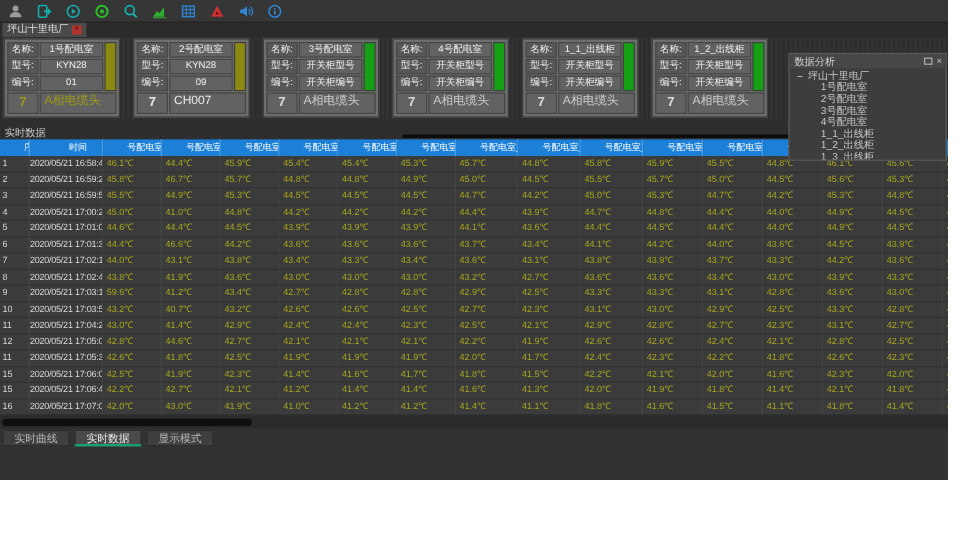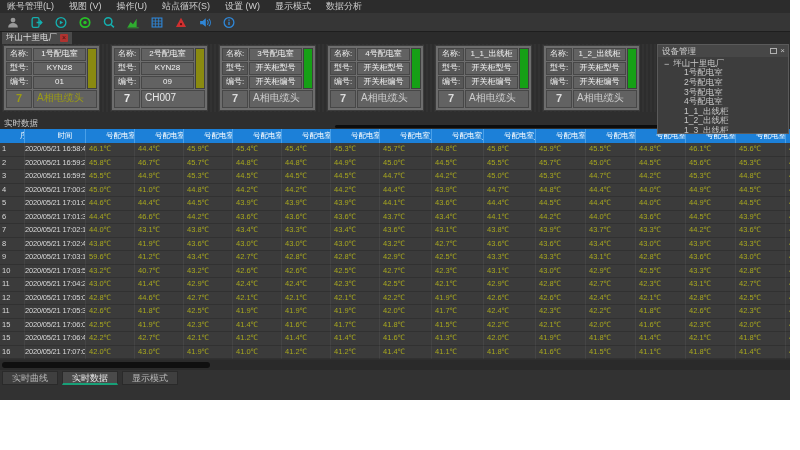--- a/index.html
+++ b/index.html
@@ -78,29 +78,20 @@
   .tree-exp { font-size:9px; color:#cccccc; }
   .tree-child { padding-left:26px; }
 </style>
 </head>
 <body>
 
 <div class="canvas">
   <div class="window">
 
 
-    <div class="menubar" id="menu-bar">
-        <span class="menu-item">账号管理(L)</span>
-        <span class="menu-item">视图  (V)</span>
-        <span class="menu-item">操作(U)</span>
-        <span class="menu-item">站点循环(S)</span>
-        <span class="menu-item">设置  (W)</span>
-        <span class="menu-item">显示模式</span>
-        <span class="menu-item">数据分析</span>
-      </div>
 
     <div class="toolbar" id="toolbar">
         <div class="tool-btn" style="color: rgb(154, 154, 154);">
           <svg viewBox="0 0 16 16">
             <circle cx="8" cy="5" r="3" fill="currentColor"></circle>
             <path d="M2 14c0-3.3 2.7-5.3 6-5.3s6 2 6 5.3z" fill="currentColor"></path>
           </svg>
         </div>
         <div class="tool-btn" style="color: rgb(20, 176, 176);">
           <svg viewBox="0 0 16 16">
@@ -575,21 +566,21 @@
 
       <div class="bottom-tabs" id="bottom-tabs">
           <div class="b-tab">实时曲线</div>
           <div class="b-tab active">实时数据</div>
           <div class="b-tab">显示模式</div>
         </div>
     </div>
 
     <div class="dock">
       <div class="dock-header">
-        <span class="dock-title">设备管理</span>
+        <span class="dock-title">数据分析</span>
         <span class="dock-icons">
           <span class="dock-float"></span>
           <span class="dock-close">×</span>
         </span>
       </div>
       <div class="tree" id="tree">
         <div class="tree-row tree-root">
           <span class="tree-exp">−</span>
           <span>坪山十里电厂</span>
         </div>

